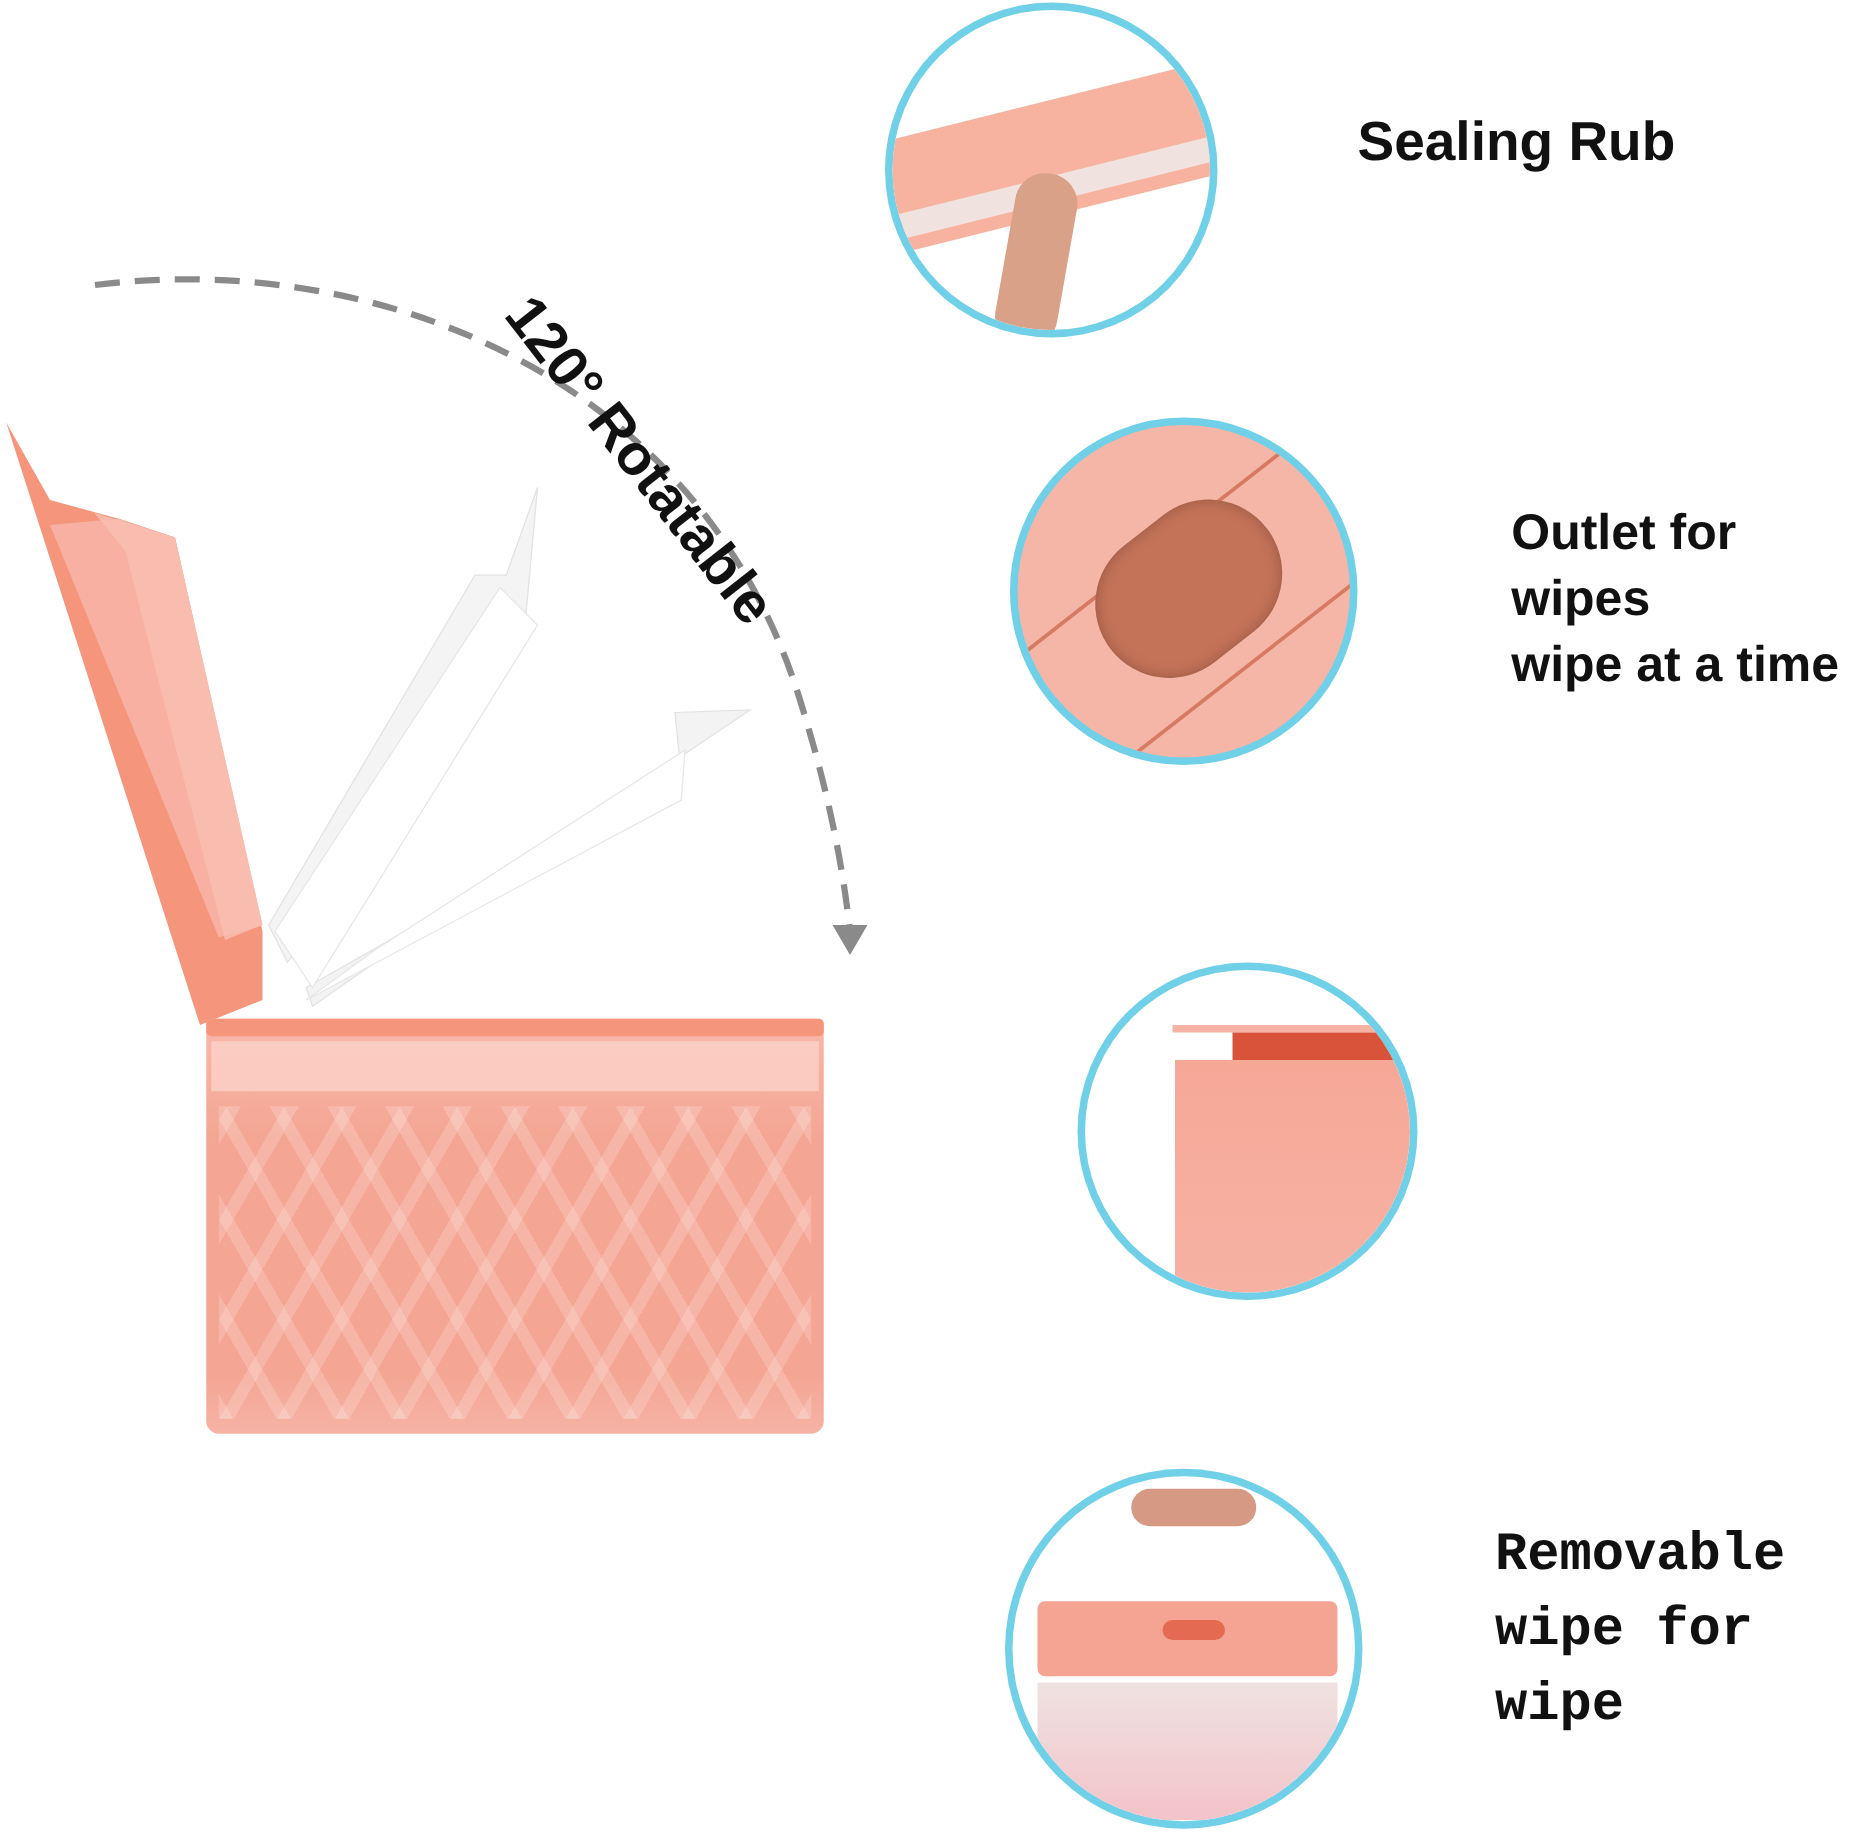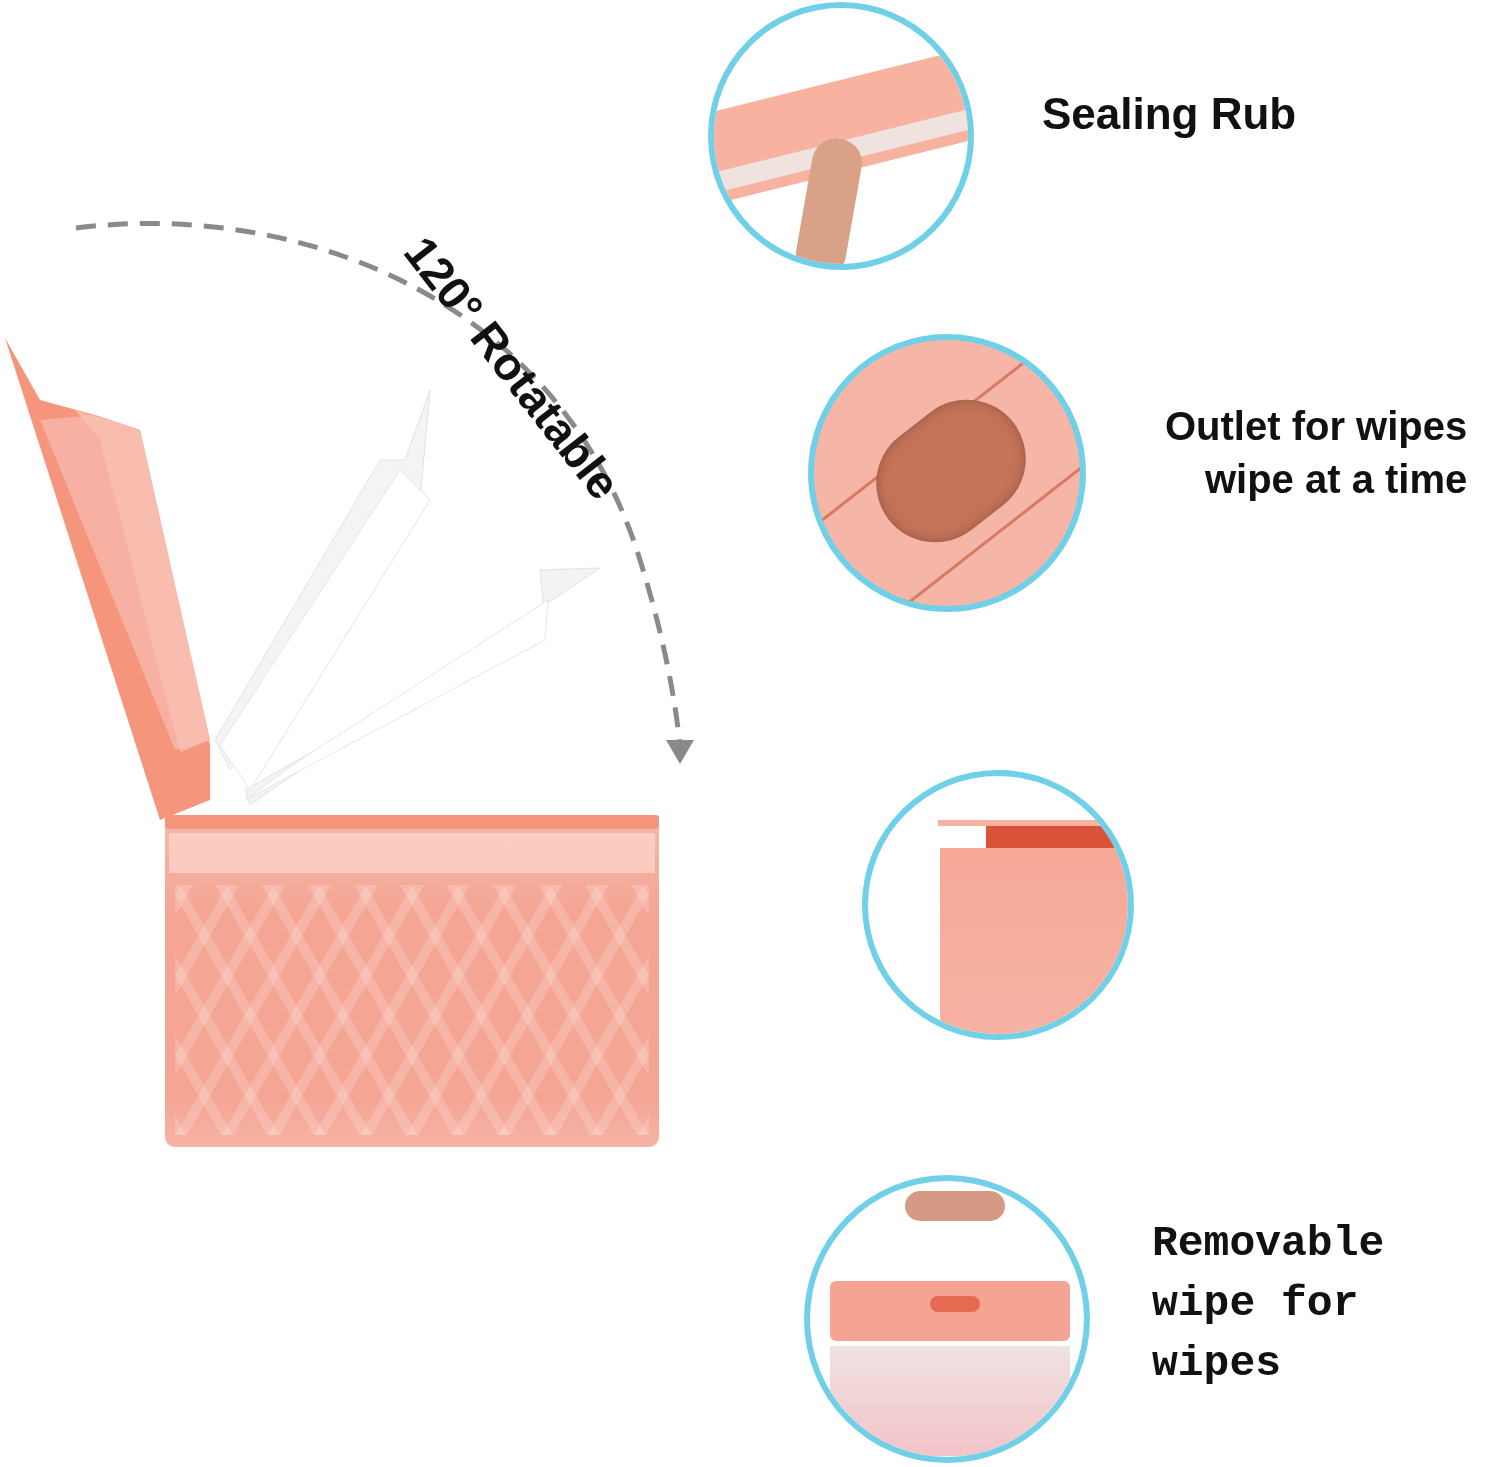--- a/index.html
+++ b/index.html
@@ -1,18 +1,18 @@
 <!DOCTYPE html>
 <html><head>
 <meta charset="utf-8">
 <style>
   html, body { margin:0; padding:0; background:#ffffff; }
   body { width:1500px; height:1467px; position:relative; overflow:hidden; font-family:"Liberation Sans", sans-serif; }
   .abs { position:absolute; }
-  .feature-text { position:absolute; font-family:"Liberation Sans", sans-serif; font-weight:bold; color:#111; line-height:1.25; }
+  .feature-text { position:absolute; font-family:"Liberation Sans", sans-serif; font-weight:bold; color:#111; line-height:1.25;margin-left:44px; }
   .circle { position:absolute; border:6px solid #6fd0e8; border-radius:50%; overflow:hidden; background:#fff; box-sizing:border-box; }
   .rot-label { position:absolute; font-weight:bold; font-size:46px; color:#111; white-space:nowrap; transform-origin:left top; }
 </style>
 </head>
 <body>
 
 <div class="abs" style="left:0;top:0;width:760px;height:1467px;">
   <svg class="abs" style="left:0;top:0" width="760" height="800" viewBox="0 0 760 800">
     <path d="M76 228 C 300 200, 560 300, 640 560 C 665 640, 675 700, 680 745" fill="none" stroke="#8a8a8a" stroke-width="5" stroke-dasharray="20 12"></path>
     <polygon points="666,740 694,740 680,764" fill="#8a8a8a"></polygon>
@@ -50,21 +50,21 @@
   </div>
   <div class="feature-text" style="left:1042px;top:86px;font-size:44px;">Sealing Rub</div>
 </div>
 
 <div>
   <div class="circle" style="left:808px;top:334px;width:278px;height:278px;background:#f5b6a7;">
     <div class="abs" style="left:-40px;top:60px;width:400px;height:3px;background:#d77a64;transform:rotate(-38deg);"></div>
     <div class="abs" style="left:-40px;top:210px;width:400px;height:3px;background:#d77a64;transform:rotate(-38deg);"></div>
     <div class="abs" style="left:58px;top:72px;width:158px;height:118px;background:#c57358;border-radius:60px;transform:rotate(-38deg);box-shadow:inset 0 0 12px rgba(0,0,0,0.25);"></div>
   </div>
-  <div class="feature-text" style="left:1165px;top:400px;font-size:40px;line-height:53px;text-align:right;">
+  <div class="feature-text" style="left:1165px;top:400px;font-size:40px;line-height:53px;">
     <div>Outlet for wipes</div>
     <div>wipe at a time</div>
   </div>
 </div>
 
 <div>
   <div class="circle" style="left:862px;top:770px;width:272px;height:270px;">
     <div class="abs" style="left:70px;top:44px;width:220px;height:6px;background:#f6b3a4;"></div>
     <div class="abs" style="left:118px;top:50px;width:180px;height:22px;background:#d9523a;"></div>
     <div class="abs" style="left:72px;top:72px;width:220px;height:190px;background:linear-gradient(#f6a897,#f6b2a3);"></div>
@@ -76,15 +76,15 @@
 <div>
   <div class="circle" style="left:804px;top:1175px;width:286px;height:288px;">
     <div class="abs" style="left:20px;top:100px;width:240px;height:60px;background:#f5a494;border-radius:6px;"></div>
     <div class="abs" style="left:120px;top:115px;width:50px;height:16px;background:#e56a52;border-radius:8px;"></div>
     <div class="abs" style="left:20px;top:165px;width:240px;height:110px;background:linear-gradient(#efe2e2,#f3c3c8);"></div>
     <div class="abs" style="left:95px;top:10px;width:100px;height:30px;background:#d69a84;border-radius:15px;"></div>
   </div>
   <div class="feature-text" style="left:1152px;top:1214px;font-size:43px;line-height:60px;font-family:Liberation Mono, monospace;">
     <div>Removable</div>
     <div>wipe for</div>
-    <div>wipes</div>
+    <div>wipe</div>
   </div>
 </div>
 
 </body></html>

